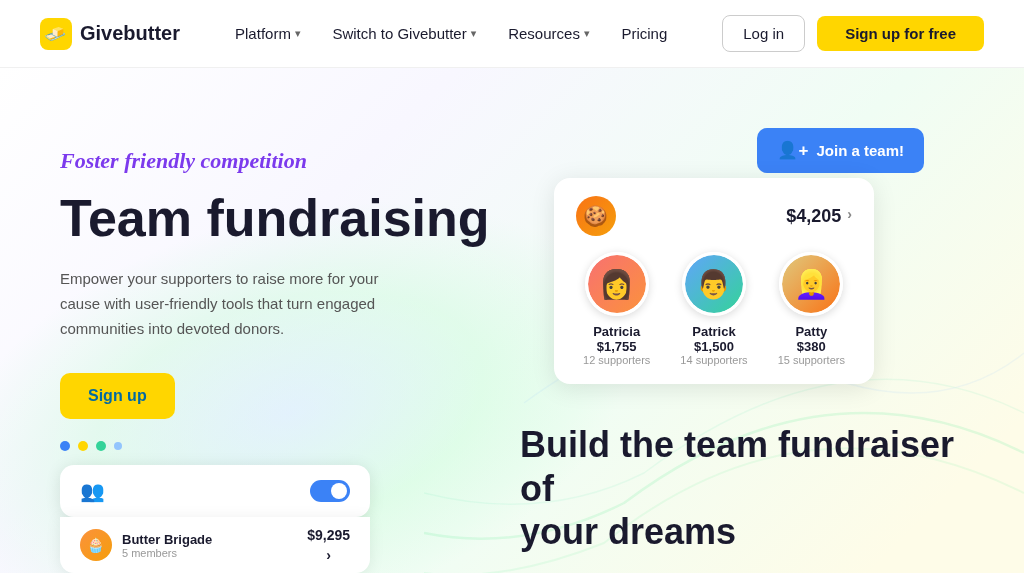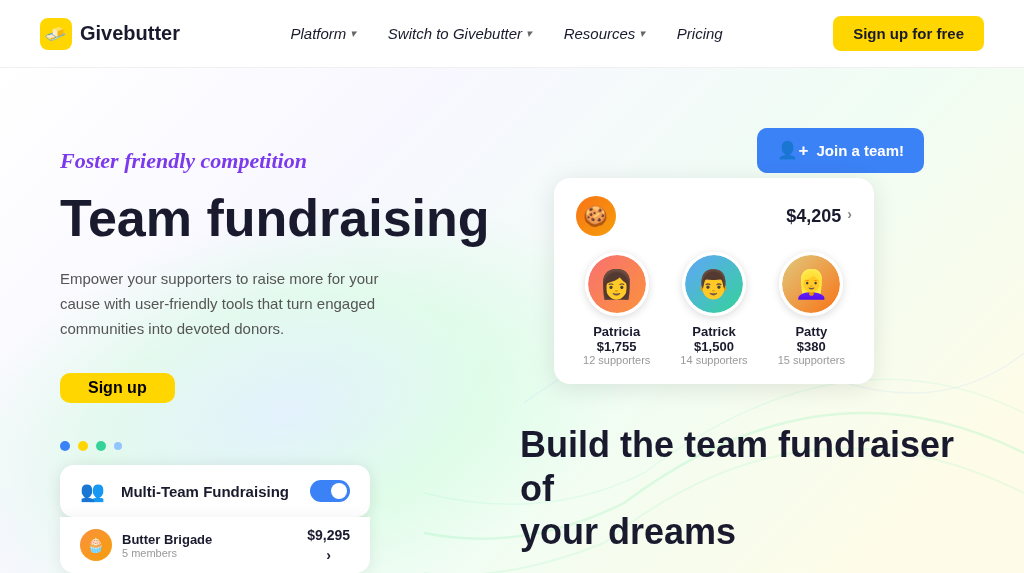--- a/index.html
+++ b/index.html
@@ -11,50 +11,50 @@
       padding: 0 40px; height: 68px; background: #fff;
       border-bottom: 1px solid #f0f0f0; position: relative; z-index: 10;
     }
     .logo { display: flex; align-items: center; gap: 8px; cursor: pointer; }
     .logo-icon {
       width: 32px; height: 32px; background: #FFD600; border-radius: 8px;
       display: flex; align-items: center; justify-content: center; font-size: 18px;
     }
     .logo-text { font-size: 20px; font-weight: 700; color: #1a1a2e; }
     .nav-links { display: flex; align-items: center; gap: 32px; }
-    .nav-item { display: flex; align-items: center; gap: 4px; font-size: 15px; color: #1a1a2e; cursor: pointer; font-weight: 500; font-style: italic; }
+    .nav-item { display: flex; align-items: center; gap: 4px; font-size: 15px; color: #1a1a2e; cursor: pointer; font-weight: 500; }
     .nav-item .chevron { font-size: 11px; color: #666; }
     .nav-actions { display: flex; align-items: center; gap: 12px; }
     .btn-login {
       padding: 9px 20px; border: 1.5px solid #ccc; border-radius: 8px;
       background: #fff; font-size: 15px; font-weight: 500; color: #1a1a2e; cursor: pointer;
     }
     .btn-signup {
-      padding: 9px 20px; border-radius: 8px; background: #FFD600;
+      padding: 9px 28px; border-radius: 8px; background: #FFD600;
       border: none; font-size: 15px; font-weight: 600; color: #1a1a2e; cursor: pointer;
     }
 
     
     .hero {
       position: relative; height: 505px; overflow: hidden;
       background: linear-gradient(135deg, #fff 0%, #f8f7ff 30%, #f0fdf4 60%, #fefce8 90%);
     }
     .hero-bg-blob {
       position: absolute; bottom: -40px; left: -60px; width: 700px; height: 400px;
       background: radial-gradient(ellipse, rgba(200,230,255,0.4) 0%, rgba(180,255,200,0.3) 40%, transparent 70%);
       border-radius: 50%; transform: rotate(-15deg);
     }
     .hero-content { position: relative; z-index: 2; display: flex; align-items: flex-start; padding: 60px 60px 0 60px; }
     .hero-left { flex: 1; padding-top: 20px; }
     .hero-tagline { font-size: 22px; font-weight: 700; color: #7C3AED; font-style: italic; margin-bottom: 16px; font-family: Georgia, serif; }
     .hero-title { font-size: 52px; font-weight: 700; color: #1a1a2e; line-height: 1.1; margin-bottom: 20px; }
     .hero-desc { font-size: 15px; color: #555; line-height: 1.65; max-width: 340px; margin-bottom: 32px; }
     .btn-hero-signup {
-      padding: 6px 28px; background: #FFD600; border: none; border-radius: 10px;
-      font-size: 16px; font-weight: 700; color: #000000; cursor: pointer;
+      padding: 14px 28px; background: #FFD600; border: none; border-radius: 10px;
+      font-size: 16px; font-weight: 700; color: #0369a1; cursor: pointer;
     }
 
     
     .hero-right { flex: 0 0 420px; position: relative; height: 380px; }
     .join-btn {
       position: absolute; top: 0; right: 40px;
       background: #3B82F6; color: #fff; border: none; border-radius: 10px;
       padding: 12px 20px; font-size: 15px; font-weight: 600; cursor: pointer;
       display: flex; align-items: center; gap: 8px;
     }
@@ -166,20 +166,21 @@
     <div class="nav-item">
       <span>Resources</span>
       <span class="chevron">▾</span>
     </div>
     <div class="nav-item">
       <span>Pricing</span>
     </div>
   </div>
 
   <div class="nav-actions">
+    <button class="btn-login">Log in</button>
     <button class="btn-signup">Sign up for free</button>
   </div>
 </nav>
 
 <section class="hero">
   <div class="hero-bg-blob"></div>
 
   <svg class="bg-svg" width="600" height="420" viewBox="0 0 600 420" fill="none">
     <path d="M600 300 Q400 200 200 350 Q100 400 0 380" stroke="#86EFAC" stroke-width="2.5" fill="none" opacity="0.6"></path>
     <path d="M600 340 Q380 230 180 390 Q80 430 0 420" stroke="#86EFAC" stroke-width="2" fill="none" opacity="0.4"></path>
@@ -244,21 +245,20 @@
   <div class="bottom-section">
     <div class="bottom-left">
       <div class="dots-row">
         <div class="dot dot-blue"></div>
         <div class="dot dot-yellow"></div>
         <div class="dot dot-green"></div>
         <div class="dot dot-lightblue"></div>
       </div>
       <div class="feature-card">
         <span class="feature-icon">👥</span>
-        <span class="feature-label">Multi-Team Fundraising</span>
         <div class="toggle">
           <div class="toggle-knob"></div>
         </div>
       </div>
       <div class="sub-card">
         <div class="sub-avatar">🧁</div>
         <div class="sub-info">
           <div class="sub-name">Butter Brigade</div>
           <div class="sub-members">5 members</div>
         </div>

